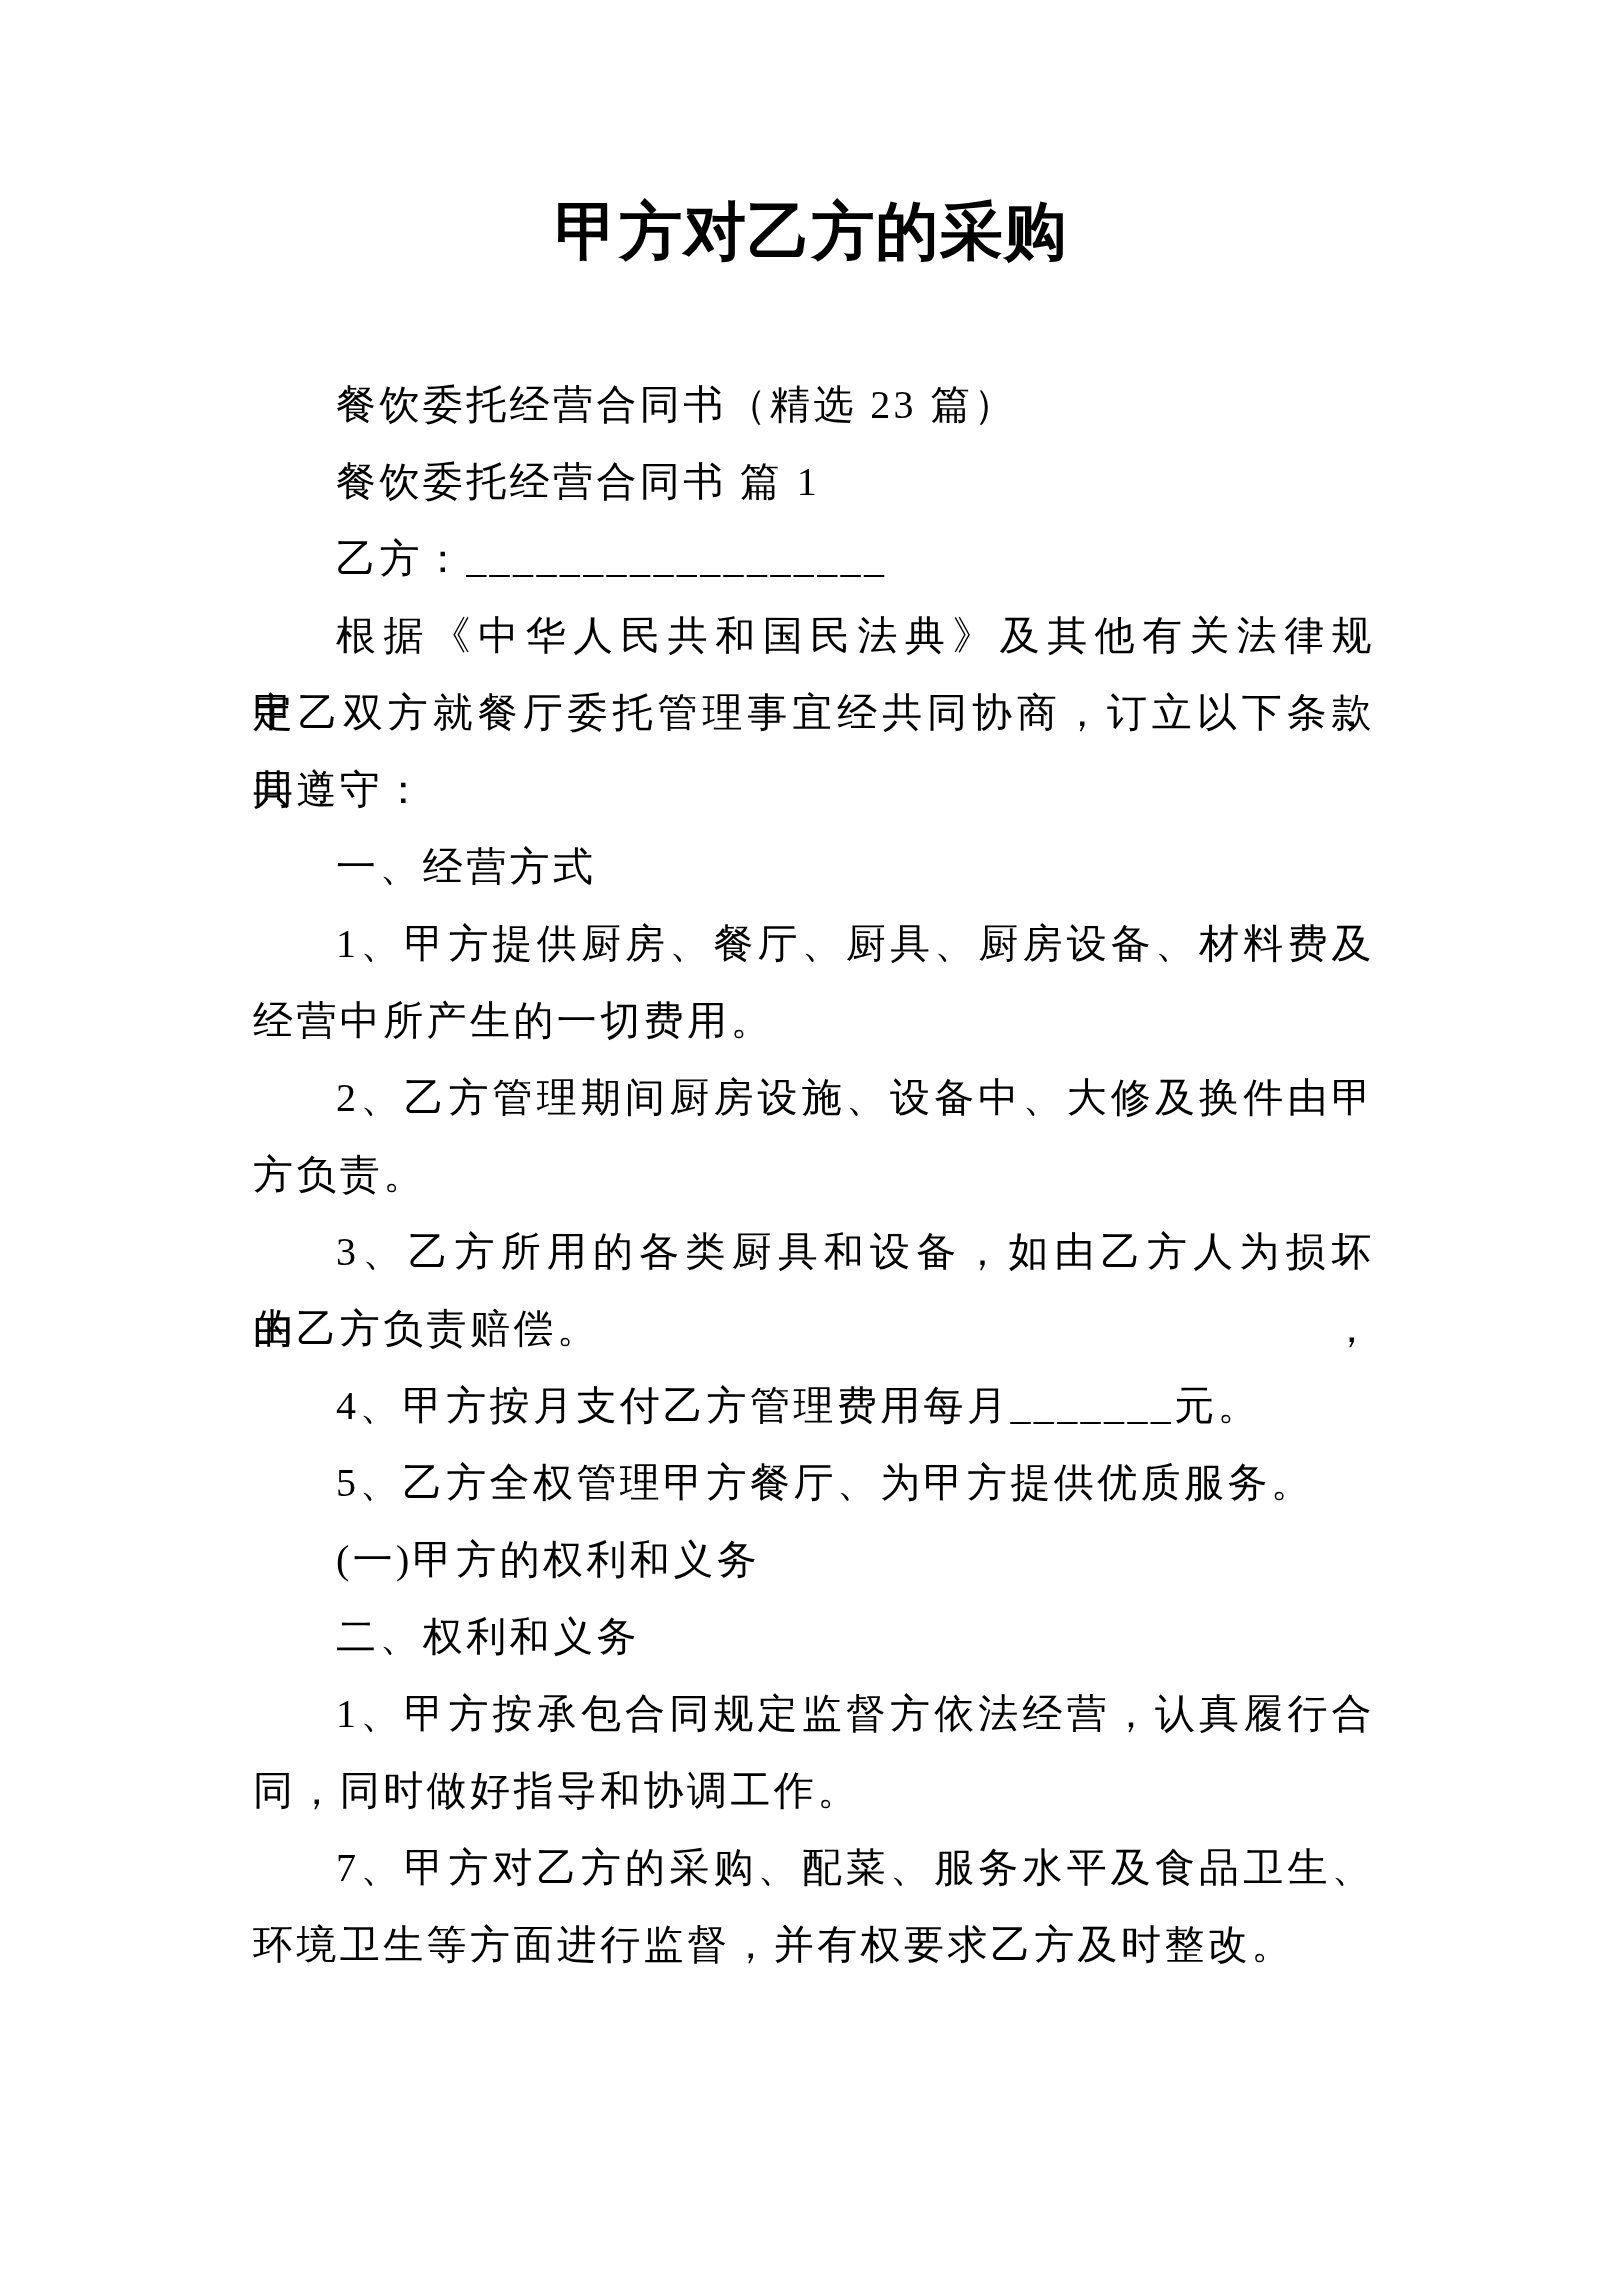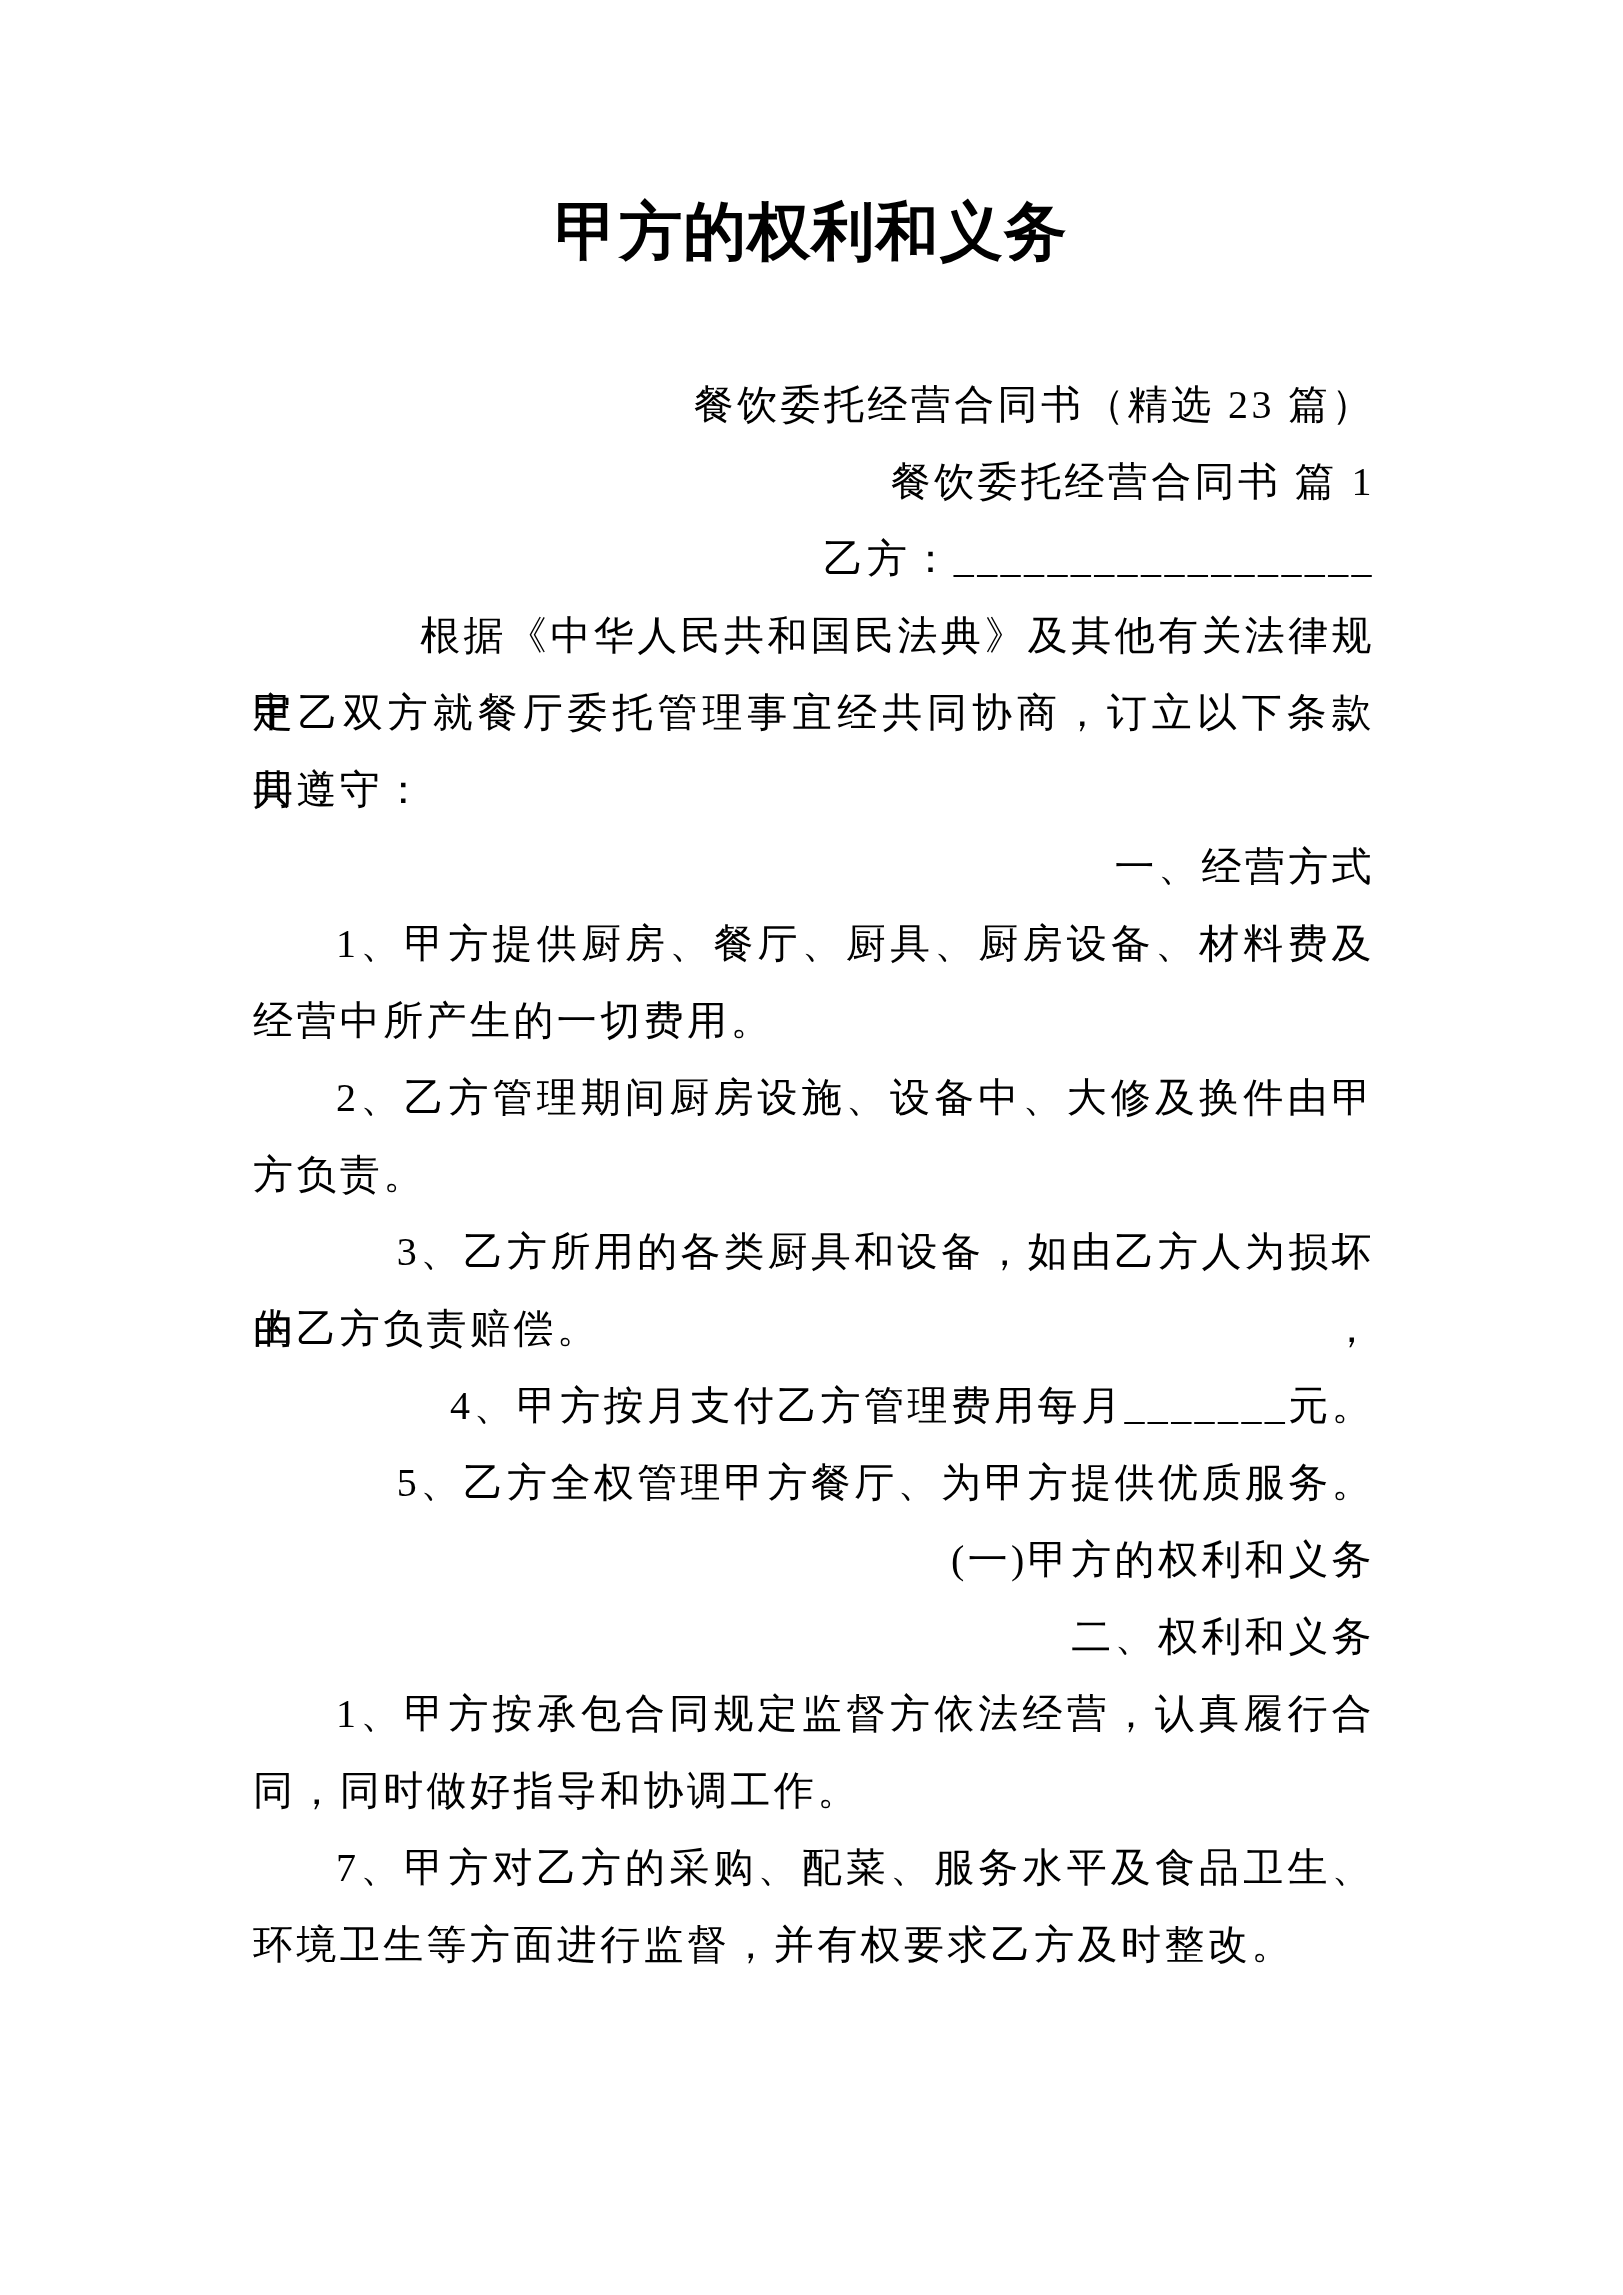--- a/index.html
+++ b/index.html
@@ -45,28 +45,27 @@
     height: 77px;
     white-space: nowrap;
   }
   .line.fill {
     white-space: normal;
     text-align: justify;
     text-align-last: justify;
   }
   .line.indent {
     text-indent: 83px;
-    text-align: right;
   }
 </style>
 </head>
 <body>
 
 <div class="page">
-  <h1 class="doc-title">甲方的权利和义务</h1>
+  <h1 class="doc-title">甲方对乙方的采购</h1>
   <div class="content">
       <div class="line indent">餐饮委托经营合同书（精选 23 篇）</div>
       <div class="line indent">餐饮委托经营合同书 篇 1</div>
       <div class="line indent">乙方：__________________</div>
       <div class="line indent fill">根据《中华人民共和国民法典》及其他有关法律规定，</div>
       <div class="line fill">甲乙双方就餐厅委托管理事宜经共同协商，订立以下条款共</div>
       <div class="line">同遵守：</div>
       <div class="line indent">一、经营方式</div>
       <div class="line indent fill">1、甲方提供厨房、餐厅、厨具、厨房设备、材料费及</div>
       <div class="line">经营中所产生的一切费用。</div>

